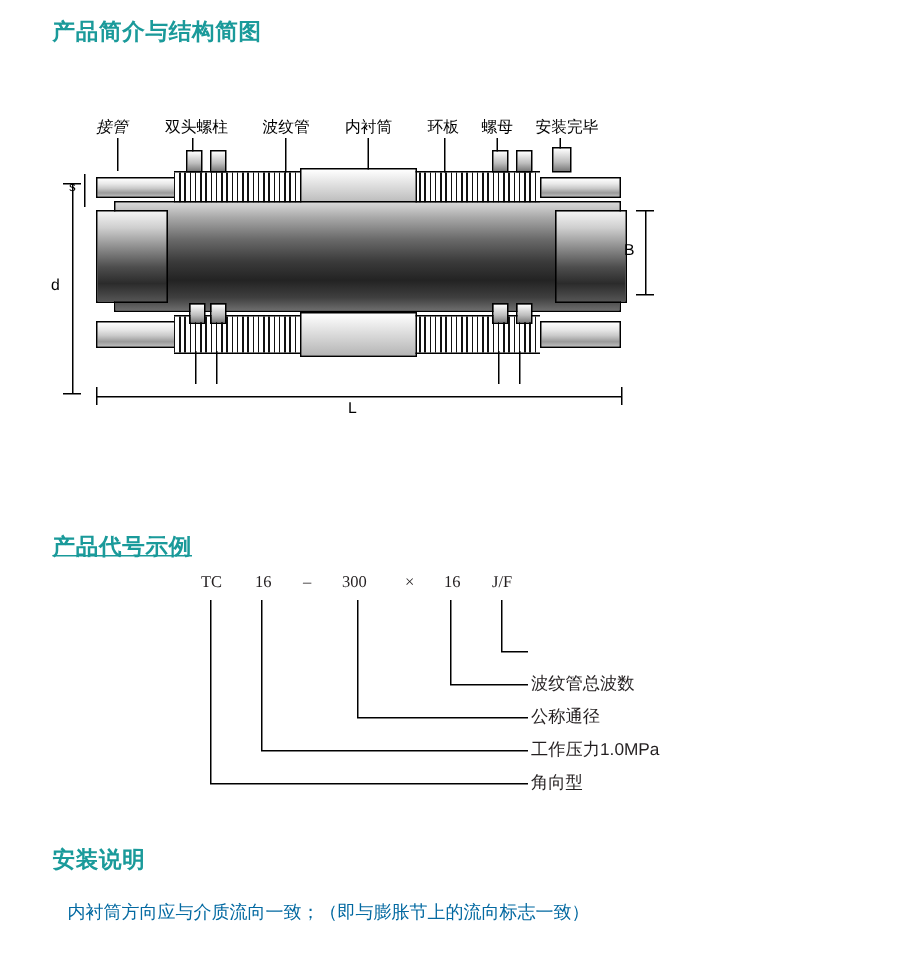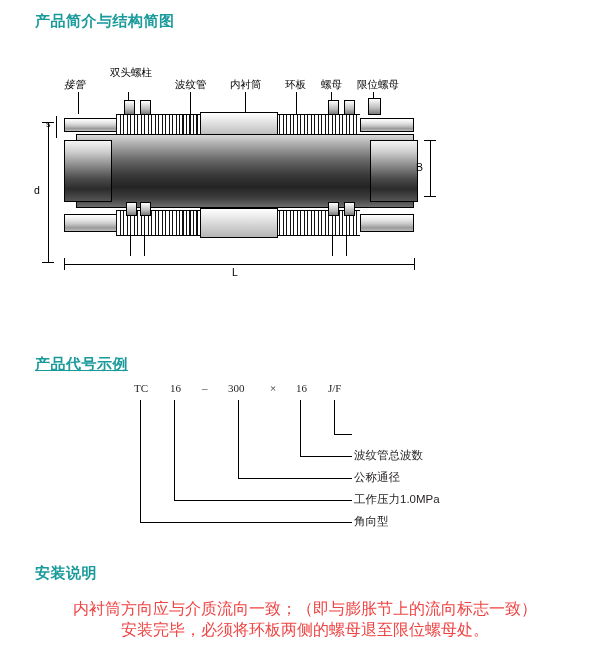--- a/index.html
+++ b/index.html
@@ -119,41 +119,40 @@
     white-space: nowrap;
     font-family: "Liberation Sans", sans-serif;
   }
 
   
   #notes {
     position: absolute;
     left: 45px;
     top: 598px;
     width: 520px;
-    font-size: 16px;
+    font-size: 12px;
     line-height: 21px;
-    color: #ef4444;
-    text-align: center;
+    color: #0369a1;
   }
   .note-line { white-space: nowrap; }
 </style>
 </head>
 <body>
 
 <div id="title-1" class="section-title">产品简介与结构简图</div>
 
 <div id="diagram-wrap">
 
   <div class="lbl" style="left:24px; top:16px;font-style:italic;">接管</div>
-  <div class="lbl" style="left:70px; top:4px;">双头螺柱</div>
+  <div class="lbl" style="left:70px; top:16px;">双头螺柱</div>
   <div class="lbl" style="left:135px; top:16px;">波纹管</div>
   <div class="lbl" style="left:190px; top:16px;">内衬筒</div>
   <div class="lbl" style="left:245px; top:16px;">环板</div>
   <div class="lbl" style="left:281px; top:16px;">螺母</div>
-  <div class="lbl" style="left:317px; top:16px;">限位螺母</div>
+  <div class="lbl" style="left:317px; top:16px;">安装完毕</div>
 
   <div class="leader" style="left:38px;  top:30px; height:22px;"></div>
   <div class="leader" style="left:88px;  top:30px; height:18px;"></div>
   <div class="leader" style="left:150px; top:30px; height:36px;"></div>
   <div class="leader" style="left:205px; top:30px; height:46px;"></div>
   <div class="leader" style="left:256px; top:30px; height:24px;"></div>
   <div class="leader" style="left:291px; top:30px; height:20px;"></div>
   <div class="leader" style="left:333px; top:30px; height:20px;"></div>
 
   <div class="pipe-light" style="left:24px; top:56px; width:52px; height:12px;"></div>
@@ -236,14 +235,13 @@
 
   <div class="vline" style="left:30px; top:18px; height:122px;"></div>
   <div class="hline" style="left:30px; top:140px; width:212px;"></div>
   <div class="code-desc" style="left:244px; top:132px;">角向型</div>
 </div>
 
 <div id="title-3" class="section-title">安装说明</div>
 
 <div id="notes">
   <div class="note-line">内衬筒方向应与介质流向一致；（即与膨胀节上的流向标志一致）</div>
-  <div class="note-line">安装完毕，必须将环板两侧的螺母退至限位螺母处。</div>
 </div>
 
 </body></html>

